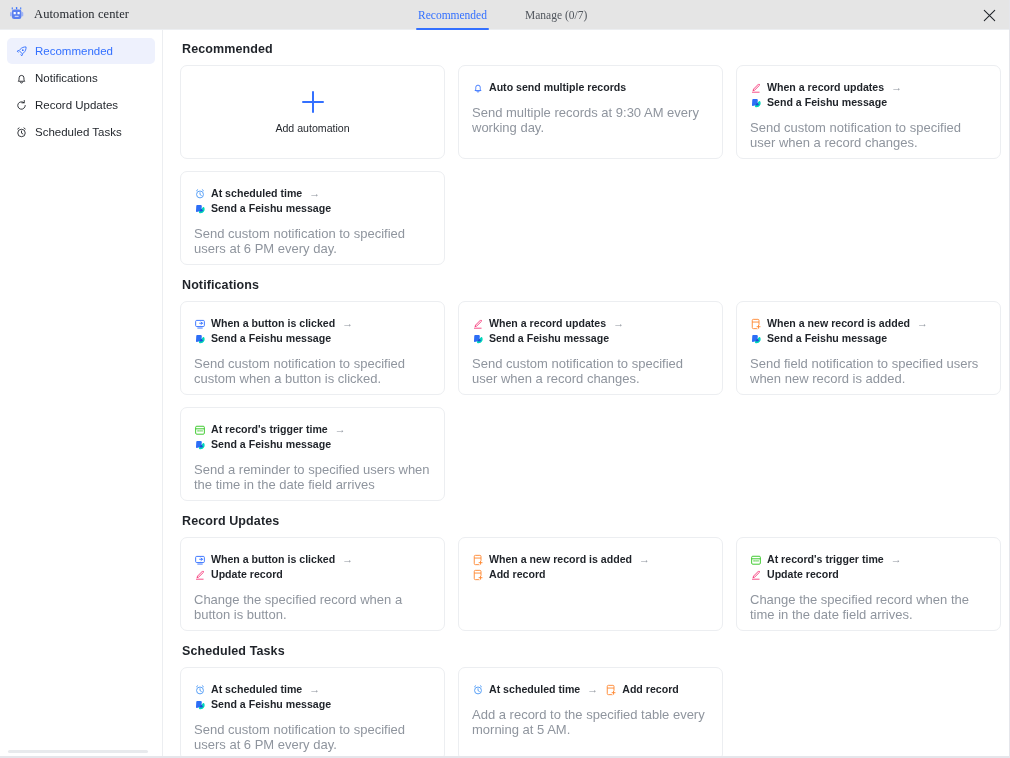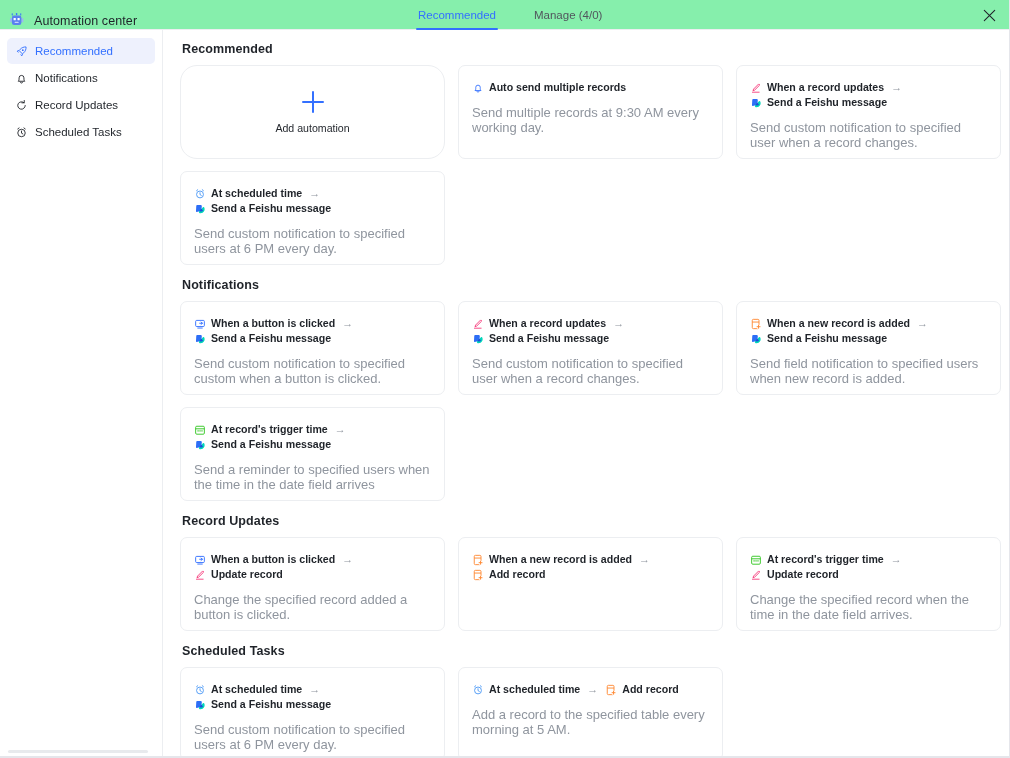--- a/index.html
+++ b/index.html
@@ -16,24 +16,25 @@
     display: flex; flex-direction: column;
     background: #fff;
     border: 1px solid #e5e6eb;
     border-top: none; border-left: none;
     position: relative;
   }
 
   
   .header {
     height: 30px; min-height: 30px;
-    display: flex; align-items: flex-end;
+    display: flex; align-items: center;
     position: relative;
-    background: #86efac;
+    background: #e5e5e5;
     border-bottom: 1px solid #eceef1;
+    font-family: Liberation Serif, serif;
   }
   .brand { display: flex; align-items: center; gap: 8px; padding-left: 9px; width: 300px; }
   .brand-icon { width: 17px; height: 17px; display: block; }
   .brand-title { font-size: 12.5px; color: #1f2329; letter-spacing: .1px; }
 
   .tabs { position: absolute; left: 416px; top: 0; height: 30px; display: flex; gap: 34px; }
   .tab {
     font-size: 11.5px; color: #51565d; height: 30px;
     display: flex; align-items: center; cursor: pointer; position: relative;
     padding: 0 2px;
@@ -110,21 +111,21 @@
   .card-head .seg { display: inline-flex; align-items: center; gap: 5px; }
   .arrow { color: #8f959e; font-size: 11px; padding: 0 2px; }
   .card-desc {
     margin-top: 10px;
     font-size: 13px; color: #8f959e; line-height: 15px;
   }
   .ico { width: 12px; height: 12px; display: block; flex: none; }
 
   
   .add-card {
-    border: 1px solid #eceef1; border-radius: 17px; height: 94px;
+    border: 1px solid #eceef1; border-radius: 7px; height: 94px;
     display: flex; flex-direction: column;
     align-items: center; justify-content: center; gap: 9px; cursor: pointer;
   }
   .plus { width: 22px; height: 22px; position: relative; }
   .plus::before, .plus::after {
     content: ""; position: absolute; background: #3370ff; border-radius: 1px;
   }
   .plus::before { left: 0; right: 0; top: 10px; height: 2px; }
   .plus::after { top: 0; bottom: 0; left: 10px; width: 2px; }
   .add-label { font-size: 10.6px; color: #1f2329; }
@@ -151,21 +152,21 @@
           <rect x="5.4" y="7" width="2.6" height="2.6" rx=".6" fill="#ffffff"></rect>
           <rect x="10" y="7" width="2.6" height="2.6" rx=".6" fill="#ffffff"></rect>
           <rect x="6.6" y="11.6" width="4.8" height="1.4" rx=".7" fill="#c5d2fb"></rect>
         </svg>
       </span>
       <span class="brand-title">Automation center</span>
     </div>
 
     <div class="tabs">
       <div class="tab active">Recommended</div>
-      <div class="tab">Manage (4/0)</div>
+      <div class="tab">Manage (0/7)</div>
     </div>
 
     <div class="close-btn">
       <svg width="13" height="13" viewBox="0 0 14 14">
         <path d="M1.4 1.4 L12.6 12.6 M12.6 1.4 L1.4 12.6" stroke="#1f2329" stroke-width="1.15" stroke-linecap="round"></path>
       </svg>
     </div>
   </div>
 
   <div class="body">
@@ -392,21 +393,21 @@
                   </span>
                   <span class="arrow">→</span>
                   <span class="seg">
                     <span class="ico"><svg width="12" height="12" viewBox="0 0 16 16">
                         <path d="M11.6 2.6 13 4 6.2 10.8 4 11.6l.8-2.2z" fill="none" stroke="#f5417f" stroke-width="1.25" stroke-linejoin="round"></path>
                         <path d="M3.2 13.6h9" stroke="#f5417f" stroke-width="1.25" stroke-linecap="round"></path>
                       </svg></span>
                     <span>Update record</span>
                   </span>
                 </div>
-                <div class="card-desc">Change the specified record added a button is clicked.</div>
+                <div class="card-desc">Change the specified record when a button is button.</div>
               </div>
               <div class="card">
                 <div class="card-head">
                   <span class="seg">
                     <span class="ico"><svg width="12" height="12" viewBox="0 0 16 16">
                         <rect x="3" y="1.8" width="9" height="12.4" rx="1.5" fill="none" stroke="#ff8a34" stroke-width="1.25"></rect>
                         <path d="M3 5.4h9" stroke="#ff8a34" stroke-width="1.25"></path>
                         <circle cx="11.4" cy="11.6" r="2.9" fill="#fff"></circle>
                         <path d="M11.4 9.6v4M9.4 11.6h4" stroke="#ff8a34" stroke-width="1.3" stroke-linecap="round"></path>
                       </svg></span>

